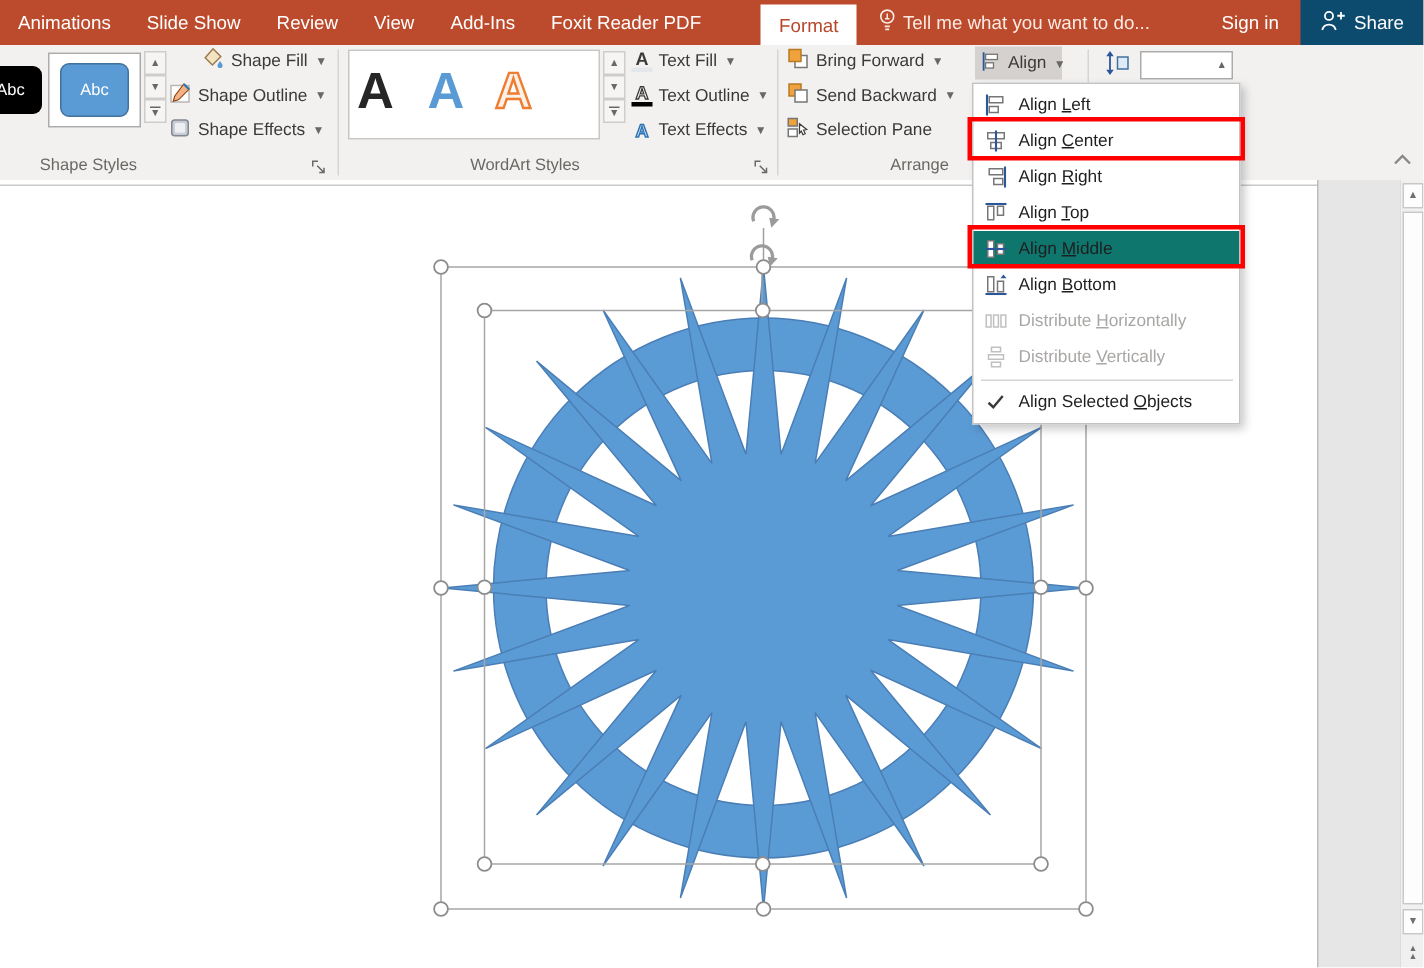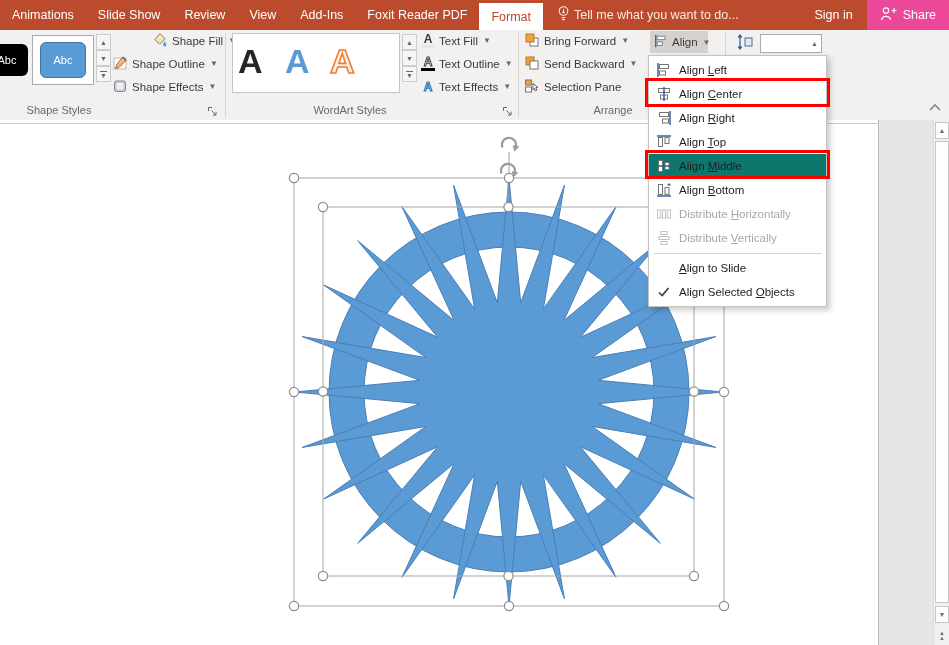--- a/index.html
+++ b/index.html
@@ -3,25 +3,25 @@
 <meta charset="utf-8">
 <style>
   html,body{margin:0;padding:0;}
   body{width:949px;height:645px;position:relative;overflow:hidden;background:#fff;
        font-family:"Liberation Sans", sans-serif; -webkit-font-smoothing:antialiased;}
 
   
   #titlebar{position:absolute;left:0;top:0;width:949px;height:30px;background:#BC4A2C;
             display:flex;align-items:stretch;color:#fff;font-size:12.5px;}
   .tab{display:flex;align-items:center;padding:0 12px;white-space:nowrap;cursor:default;}
-  .tab.active{background:#fff;color:#B7472A;margin-top:3px;align-items:center;}
+  .tab.active{background:#fff;color:#B7472A;margin-top:3px;align-items:center;margin-left:28px;}
   #tellme{display:flex;align-items:center;gap:4px;margin-left:14px;color:#fbeae3;white-space:nowrap;}
   #titlebar-right{margin-left:auto;display:flex;align-items:stretch;}
   #signin{display:flex;align-items:center;padding:0 14px;white-space:nowrap;}
-  #share{display:flex;align-items:center;gap:6px;padding:0 13px;background:#ec4899;white-space:nowrap;}
+  #share{display:flex;align-items:center;gap:6px;padding:0 13px;background:#0c4a6e;white-space:nowrap;}
 
   
   #ribbon{position:absolute;left:0;top:30px;width:949px;height:90px;background:#F3F1F0;
           border-bottom:1px solid #C8C6C4;font-size:11.5px;color:#3B3A39;}
   .vsep{position:absolute;top:3px;height:84px;width:1px;background:#D8D6D4;}
   .grouplabel{position:absolute;top:74px;font-size:11px;color:#6A6865;text-align:center;}
   .launcher{position:absolute;top:76px;width:11px;height:11px;}
   .rowbtn{position:absolute;height:21px;display:flex;align-items:center;gap:4px;white-space:nowrap;cursor:default;}
   .dd{font-size:8px;color:#6A6865;margin-left:1px;}
   .garrows{position:absolute;width:15px;}
@@ -122,21 +122,21 @@
     </div>
   </div>
   <div class="garrows" style="left:96px;top:4px;">
     <div class="gbtn">▲</div>
     <div class="gbtn">▼</div>
     <div class="gbtn more">
         <span>▼</span>
       </div>
   </div>
 
-  <div class="rowbtn" style="left:124px;top:0px;padding-left:28px;">
+  <div class="rowbtn" style="left:106px;top:0px;padding-left:28px;">
     <span>
       <svg width="16" height="16" viewBox="0 0 16 16">
         <path d="M8 1.5 L13.2 6.7 7.6 12.3 2.8 7.5z" fill="#F4E3C2" stroke="#9A7B4F" stroke-width="1"></path>
         <path d="M12.7 9.6 c.8 1 1.7 2.2 1.7 3.1 a1.7 1.7 0 1 1 -3.4 0 c0-.9.9-2.1 1.7-3.1z" fill="#5B9BD5"></path>
       </svg>
     </span>
     <span>Shape Fill</span>
       <span class="dd">▼</span>
   </div>
   <div class="rowbtn" style="left:112px;top:23px;">
@@ -395,24 +395,20 @@
           <rect x="3" y="6.5" width="10" height="3" fill="#fff" stroke="#767676"></rect>
           <rect x="5" y="11.5" width="6" height="3" fill="#fff" stroke="#767676"></rect>
         </svg>
       </span>
       <span>Distribute <span class="u">V</span>ertically</span>
     </div>
     <div class="msep">
       <div></div>
     </div>
     <div class="mitem">
-      <span class="mico"></span>
-      <span><span class="u">A</span>lign to Slide</span>
-    </div>
-    <div class="mitem">
       <span class="mico">
         <svg width="16" height="16" viewBox="0 0 16 16">
           <path d="M3 8.5 l3.2 3 6.3-7.5" fill="none" stroke="#3B3A39" stroke-width="1.6"></path>
         </svg>
       </span>
       <span>Align Selected <span class="u">O</span>bjects</span>
     </div>
   </div>
 <div id="redbox-center" class="redbox"></div>
 <div id="redbox-middle" class="redbox"></div>

